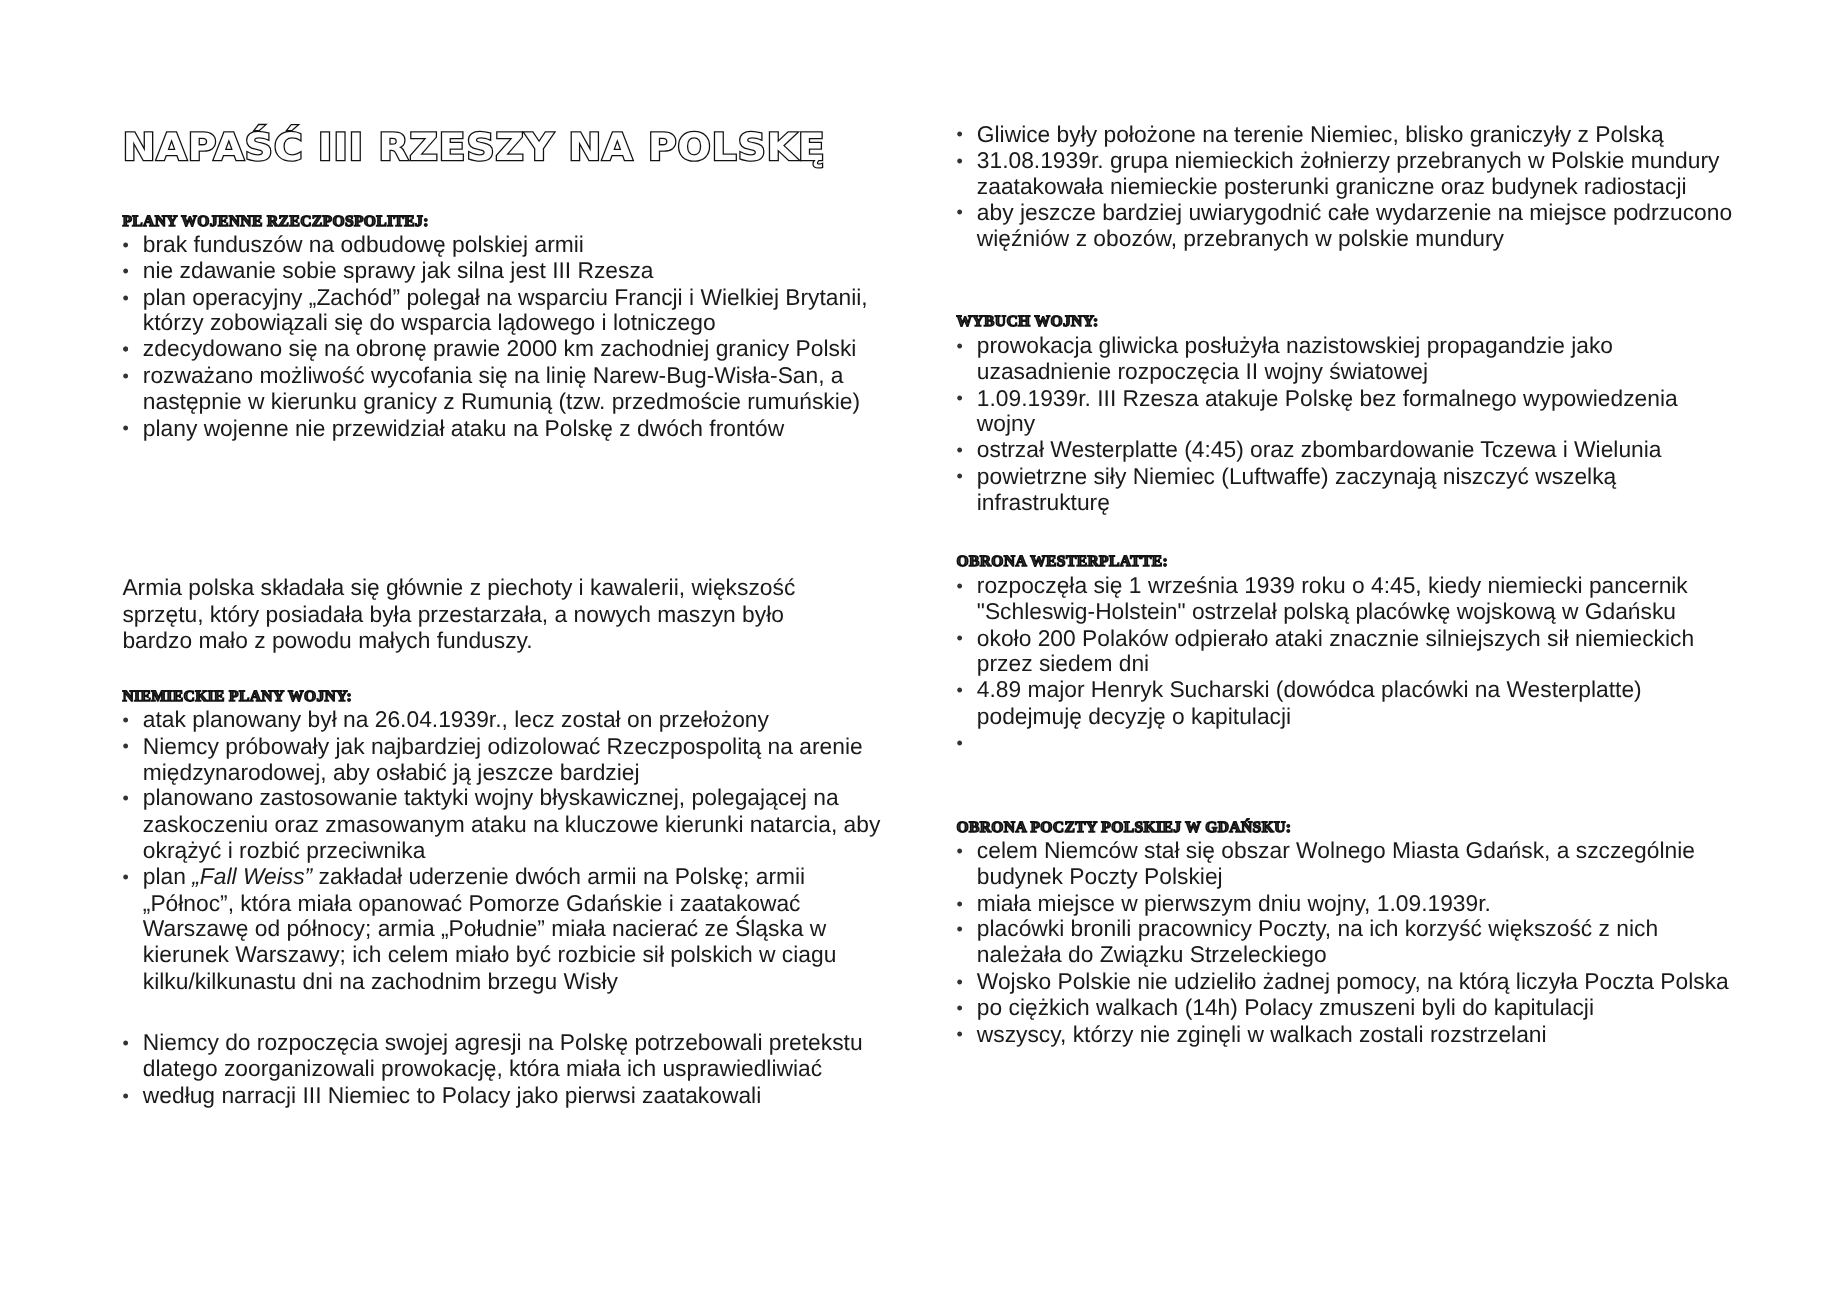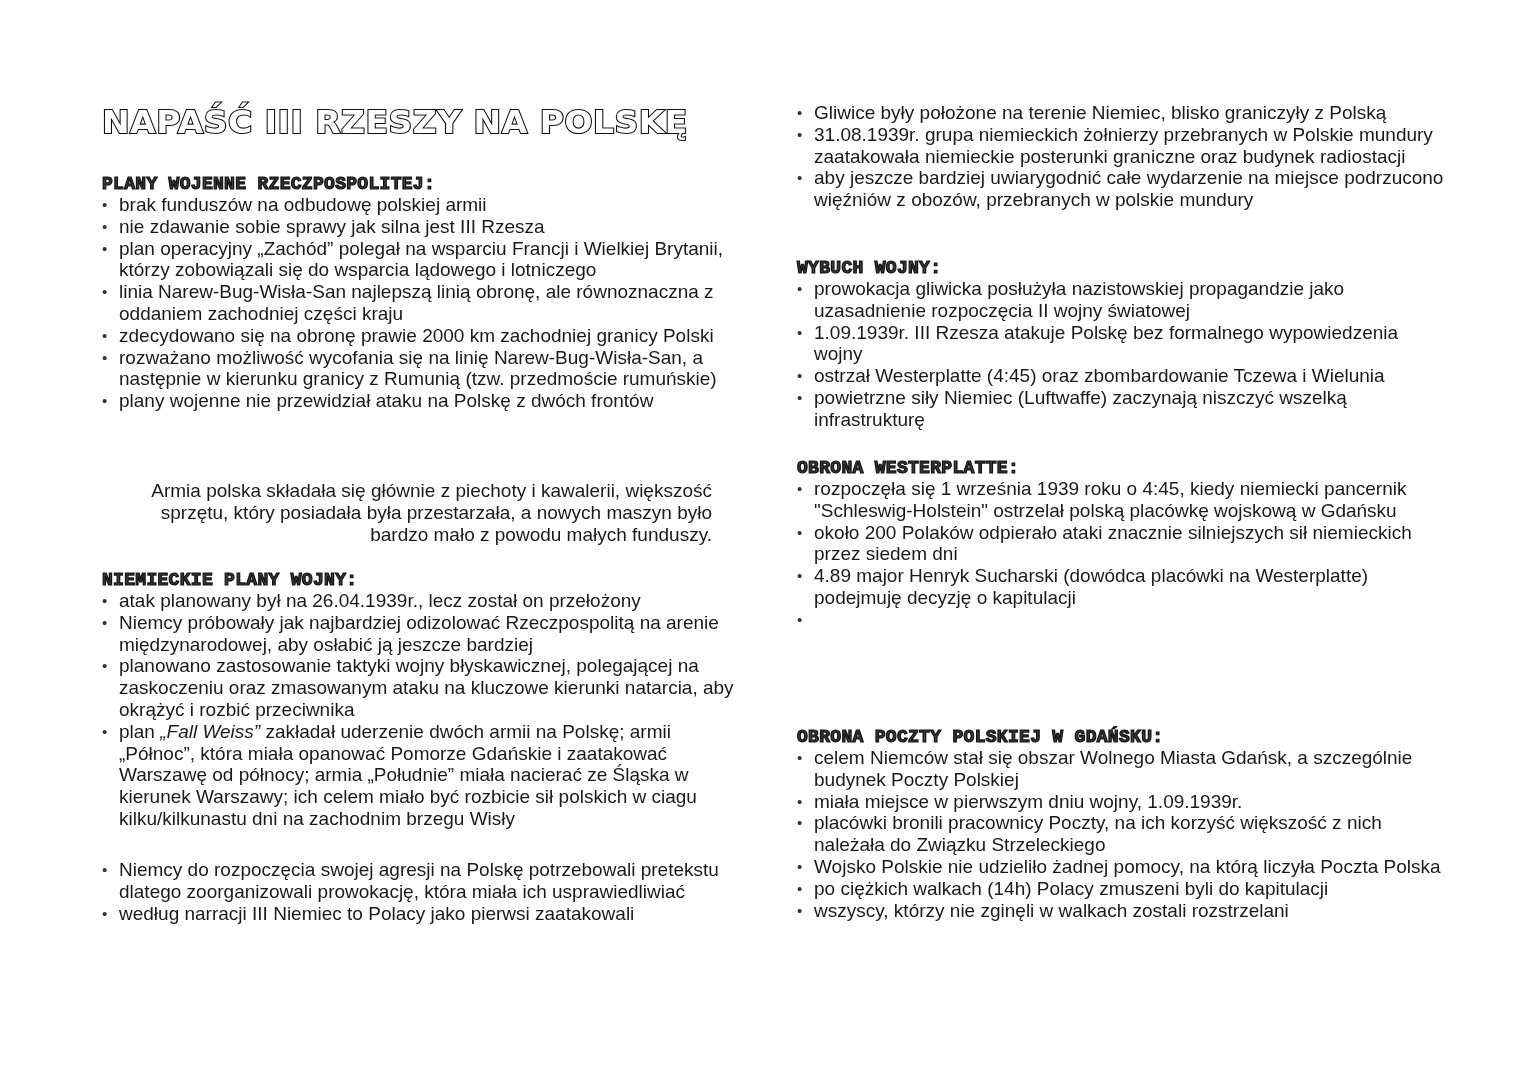--- a/index.html
+++ b/index.html
@@ -49,23 +49,23 @@
     transform: scaleY(0.95);
     transform-origin: left top;
   }
   .section {
     position: absolute;
     left: 0;
     width: 650px;
   }
   .heading {
     margin: 0;
-    font-family: Liberation Mono, monospace;
+    font-family: Liberation Serif, serif;
     font-weight: 900;
-    font-size: 18px;
+    font-size: 13px;
     letter-spacing: 0.3px;
     text-transform: uppercase;
     color: #3a3a3a;
     -webkit-text-stroke: 1.2px #111;
     line-height: 20px;
     height: 20px;
     white-space: nowrap;
   }
   ul.bullets {
     list-style: none;
@@ -104,28 +104,28 @@
   <div class="col col-left">
 
     <h1 class="title">Napaść III Rzeszy na Polskę</h1>
 
     <div class="section" style="top:174px;">
       <h2 class="heading">Plany wojenne Rzeczpospolitej:</h2>
       <ul class="bullets">
         <li><span class="dot">•</span><span>brak funduszów na odbudowę polskiej armii</span></li>
         <li><span class="dot">•</span><span>nie zdawanie sobie sprawy jak silna jest III Rzesza</span></li>
         <li><span class="dot">•</span><span>plan operacyjny „Zachód” polegał na wsparciu Francji i Wielkiej Brytanii, którzy zobowiązali się do wsparcia lądowego i lotniczego</span></li>
-        <li><span class="dot">•</span><span>linia Narew-Bug-Wisła-San najlepszą linią obronę, ale równoznaczna z oddaniem zachodniej części kraju</span></li>
+        <li><span class="dot">•</span></li>
         <li><span class="dot">•</span><span>zdecydowano się na obronę prawie 2000 km zachodniej granicy Polski</span></li>
         <li><span class="dot">•</span><span>rozważano możliwość wycofania się na linię Narew-Bug-Wisła-San, a następnie w kierunku granicy z Rumunią (tzw. przedmoście rumuńskie)</span></li>
         <li><span class="dot">•</span><span>plany wojenne nie przewidział ataku na Polskę z dwóch frontów</span></li>
       </ul>
     </div>
 
-    <div class="section" style="top:480px; width:610px;text-align:right;">
+    <div class="section" style="top:480px; width:610px;">
       <p class="para">Armia polska składała się głównie z piechoty i kawalerii, większość sprzętu, który posiadała była przestarzała, a nowych maszyn było bardzo mało z powodu małych funduszy.</p>
     </div>
 
     <div class="section" style="top:570px;">
       <h2 class="heading">Niemieckie plany wojny:</h2>
       <ul class="bullets">
         <li><span class="dot">•</span><span>atak planowany był na 26.04.1939r., lecz został on przełożony</span></li>
         <li><span class="dot">•</span><span>Niemcy próbowały jak najbardziej odizolować Rzeczpospolitą na arenie międzynarodowej, aby osłabić ją jeszcze bardziej</span></li>
         <li><span class="dot">•</span><span>planowano zastosowanie taktyki wojny błyskawicznej, polegającej na zaskoczeniu oraz zmasowanym ataku na kluczowe kierunki natarcia, aby okrążyć i rozbić przeciwnika</span></li>
         <li><span class="dot">•</span><span>plan </span><em>„Fall Weiss”</em><span> zakładał uderzenie dwóch armii na Polskę; armii „Północ”, która miała opanować Pomorze Gdańskie i zaatakować Warszawę od północy; armia „Południe” miała nacierać ze Śląska w kierunek Warszawy; ich celem miało być rozbicie sił polskich w ciagu kilku/kilkunastu dni na zachodnim brzegu Wisły</span></li>
@@ -163,21 +163,21 @@
     <div class="section" style="top:458px;">
       <h2 class="heading">Obrona Westerplatte:</h2>
       <ul class="bullets">
         <li><span class="dot">•</span><span>rozpoczęła się 1 września 1939 roku o 4:45, kiedy niemiecki pancernik "Schleswig-Holstein" ostrzelał polską placówkę wojskową w Gdańsku</span></li>
         <li><span class="dot">•</span><span>około 200 Polaków odpierało ataki znacznie silniejszych sił niemieckich przez siedem dni</span></li>
         <li><span class="dot">•</span><span>4.89 major Henryk Sucharski (dowódca placówki na Westerplatte) podejmuję decyzję o kapitulacji</span></li>
         <li><span class="dot">•</span></li>
       </ul>
     </div>
 
-    <div class="section" style="top:679px;margin-top:48px;">
+    <div class="section" style="top:679px;">
       <h2 class="heading">Obrona Poczty Polskiej w Gdańsku:</h2>
       <ul class="bullets">
         <li><span class="dot">•</span><span>celem Niemców stał się obszar Wolnego Miasta Gdańsk, a szczególnie budynek Poczty Polskiej</span></li>
         <li><span class="dot">•</span><span>miała miejsce w pierwszym dniu wojny, 1.09.1939r.</span></li>
         <li><span class="dot">•</span><span>placówki bronili pracownicy Poczty, na ich korzyść większość z nich należała do Związku Strzeleckiego</span></li>
         <li><span class="dot">•</span><span>Wojsko Polskie nie udzieliło żadnej pomocy, na którą liczyła Poczta Polska</span></li>
         <li><span class="dot">•</span><span>po ciężkich walkach (14h) Polacy zmuszeni byli do kapitulacji</span></li>
         <li><span class="dot">•</span><span>wszyscy, którzy nie zginęli w walkach zostali rozstrzelani</span></li>
       </ul>
     </div>

